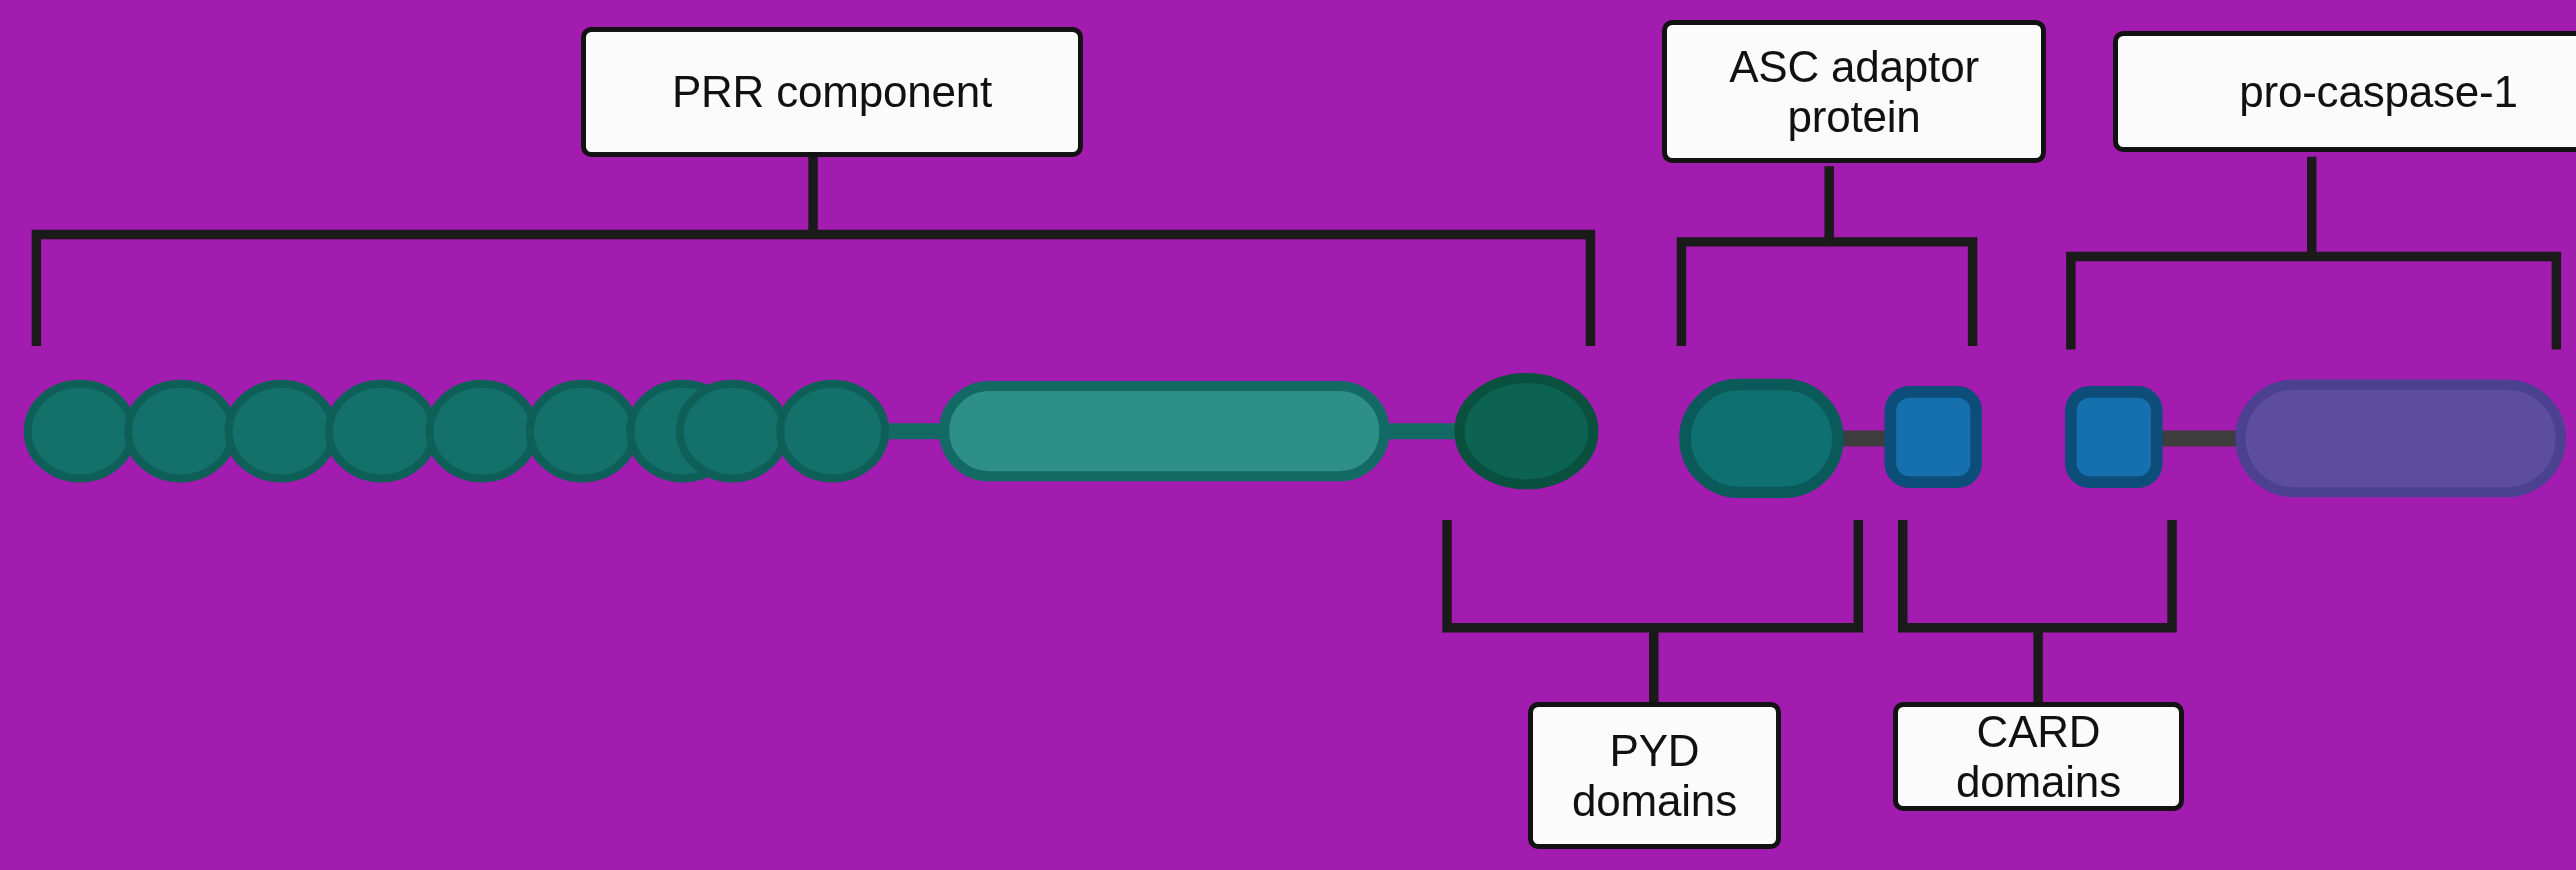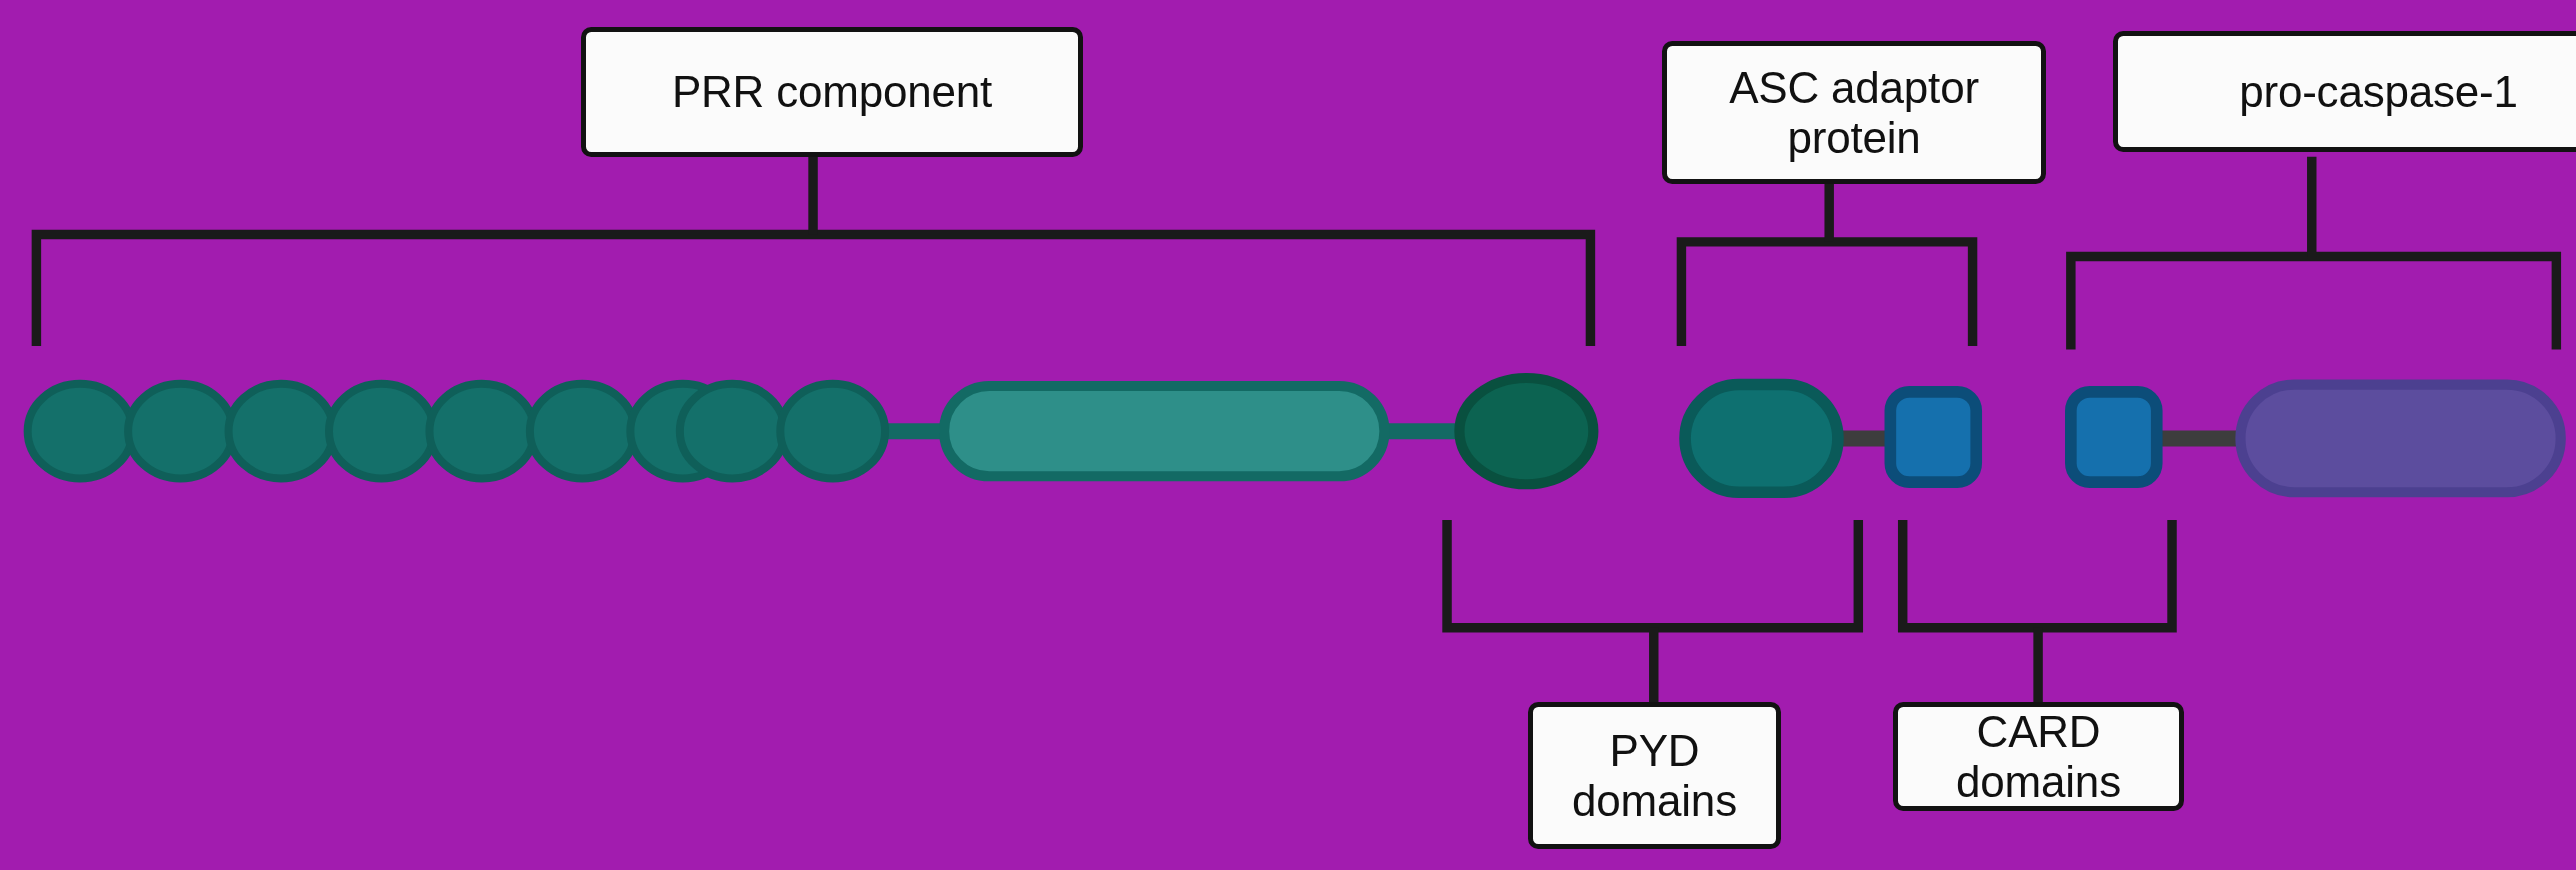--- a/index.html
+++ b/index.html
@@ -85,21 +85,21 @@
       <rect x="2845" y="538" width="118" height="124" rx="26" ry="26" fill="#1570ad" stroke="#0c4d79" stroke-width="16"></rect>
       <rect x="3078" y="528" width="440" height="148" rx="74" ry="74" fill="#5c4d9e" stroke="#4c4090" stroke-width="14"></rect>
     </g>
 
   </svg>
 
   <div class="labelbox" style="left:581px;top:27px;width:502px;height:130px;">
     <span>PRR component</span>
   </div>
 
-  <div class="labelbox" style="left:1662px;top:41px;width:384px;height:143px;">
+  <div class="labelbox" style="left:1662px;top:20px;width:384px;height:143px;">
     <span>ASC adaptor
 protein</span>
   </div>
 
   <div class="labelbox" style="left:2113px;top:31px;width:531px;height:121px;">
     <span>pro-caspase-1</span>
   </div>
 
   <div class="labelbox" style="left:1528px;top:702px;width:253px;height:147px;">
     <span>PYD

